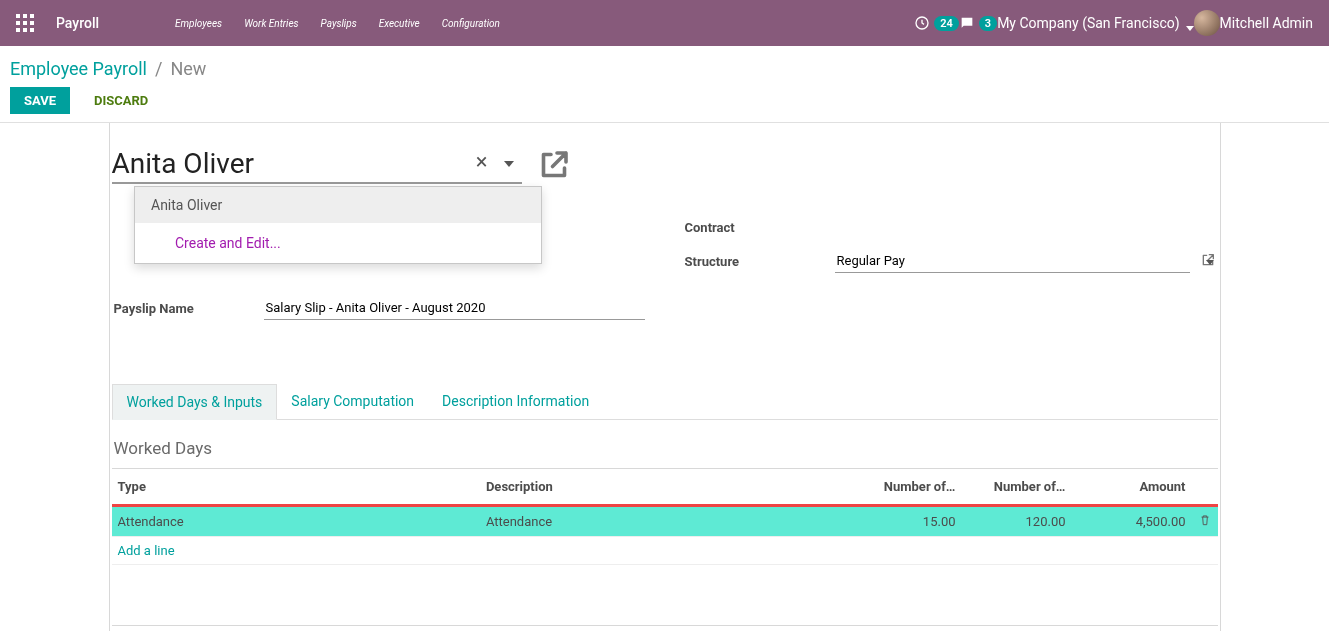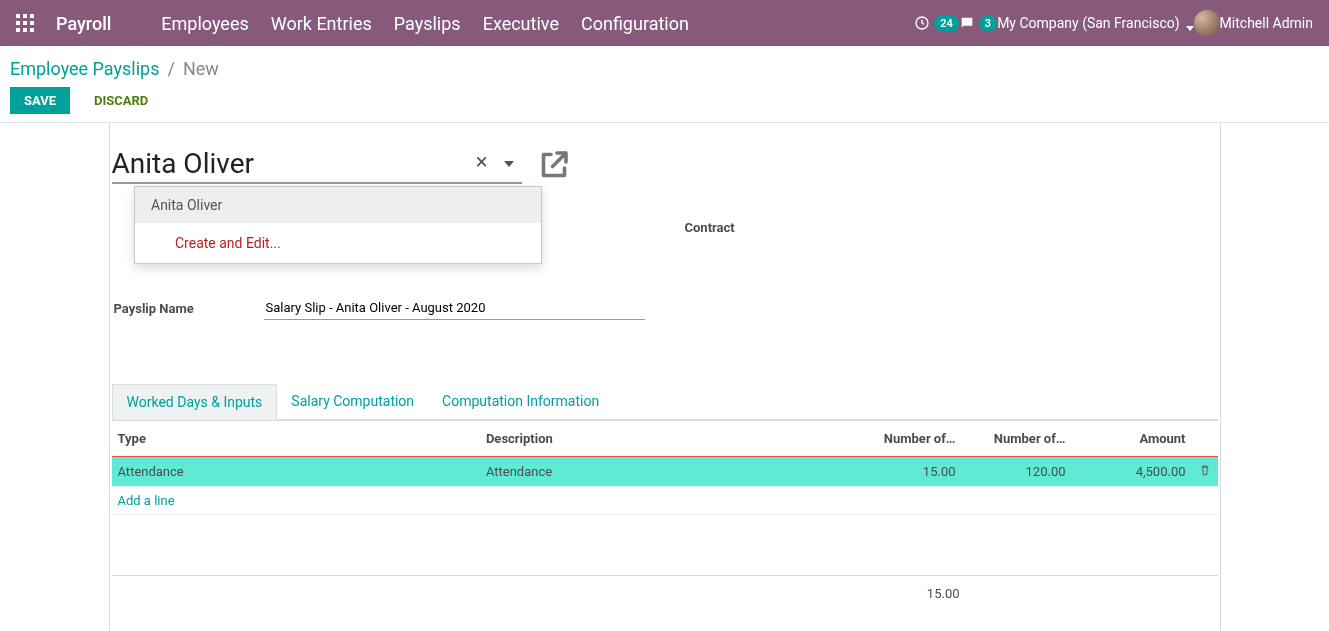--- a/index.html
+++ b/index.html
@@ -2,22 +2,22 @@
 <html><head>
 <meta charset="utf-8">
 <style>
 * { box-sizing: border-box; margin: 0; padding: 0; font-family: -apple-system, BlinkMacSystemFont, "Segoe UI", Roboto, "Helvetica Neue", Arial, sans-serif; }
 body { background: #fff; width: 1329px; height: 631px; overflow: hidden; font-size: 13px; color: #4c4c4c; }
 
 
 .topbar { background: #875a7b; height: 46px; display: flex; align-items: center; color: #fff; padding: 0 16px; }
 .apps-icon { width: 18px; height: 18px; margin-right: 22px; }
 .apps-icon svg { display:block; }
-.brand { font-size: 18px; font-weight: 500; margin-right: 50px; }
-.nav-menu { display: flex; gap: 22px; font-size: 18px; flex: 1; }
+.brand { font-size: 14px; font-weight: 500; margin-right: 76px; }
+.nav-menu { display: flex; gap: 22px; font-size: 10px; flex: 1; font-style: italic; }
 .nav-item { cursor: pointer; }
 .right-section { display: flex; align-items: center; }
 .badge-group { display: flex; align-items: center; gap: 4px; position: relative; }
 .badge { background: #00a09d; color: #fff; font-size: 11px; padding: 1px 6px; border-radius: 8px; font-weight: 600; }
 .company { font-size: 14px; display: flex; align-items: flex-end; gap: 6px; }
 .avatar { width: 26px; height: 26px; border-radius: 50%; background: radial-gradient(circle at 30% 30%, #d6b79e, #6b5040); }
 .user-name { font-size: 14px; }
 
 
 .breadcrumb-bar { padding: 12px 16px 0 10px; }
@@ -43,42 +43,42 @@
 .emp-input { font-size: 28px; border: none; border-bottom: 2px solid #999; width: 100%; padding: 2px 60px 2px 0; outline: none; color: #222; }
 .emp-clear { position: absolute; right: 34px; top: 6px; cursor: pointer; }
 .emp-caret { position: absolute; right: 8px; top: 10px; cursor: pointer; }
 .ext-link-big { cursor: pointer; }
 .ext-link-big svg { display:block; }
 
 
 .dropdown { position: absolute; top: 186px; left: 134px; width: 408px; background: #fff; border: 1px solid #c7c7c7; box-shadow: 0 4px 10px rgba(0,0,0,.15); z-index: 50; }
 .dd-item { padding: 10px 16px; font-size: 14px; color: #555; cursor: pointer; }
 .dd-item.highlight { background: #eeeeee; }
-.dd-item.create { color: #b91c1c; padding: 12px 40px; }
+.dd-item.create { color: #a21caf; padding: 12px 40px; }
 
 
 .fields-grid { display: flex; gap: 40px; margin-top: 36px; padding: 0 2px; }
 .col { flex: 1; }
 .field-row { display: flex; align-items: center; margin-bottom: 14px; }
 .field-row .fl { width: 150px; font-weight: 700; color: #4c4c4c; }
 .underline-input { flex: 1; border: none; border-bottom: 1px solid #999; padding: 4px 22px 4px 2px; font-size: 13px; position: relative; }
 .rel-wrap { position: relative; flex: 1; display: flex; align-items: center; gap: 10px; }
 .caret { position: absolute; right: 2px; top: 4px; pointer-events: none; }
 .ext-icon { cursor: pointer; }
 
 
 .tabs { display: flex; margin-top: 18px; border-bottom: 1px solid #ddd; }
 .tab { padding: 9px 14px; font-size: 14px; color: #00a09d; cursor: pointer; margin-top: 32px; }
 .tab.active { background: #eef2f2; border: 1px solid #ddd; border-bottom: 1px solid #eef2f2; margin-bottom: -1px; color: #00a09d; }
 
 .section-title { font-size: 17px; color: #6a6a6a; margin: 18px 0 10px 2px; }
 
 
 table.wd { width: 100%; border-collapse: collapse; }
-table.wd th { text-align: left; font-size: 13px; font-weight: 700; color: #4c4c4c; padding: 10px 6px; border-bottom: 1px solid #ef4444; border-top: 1px solid #d8d8d8; }
+table.wd th { text-align: left; font-size: 13px; font-weight: 700; color: #4c4c4c; padding: 10px 6px; border-bottom: 3px solid #ef4444; border-top: 1px solid #d8d8d8; }
 table.wd th.r, table.wd td.r { text-align: right; }
 table.wd td { padding: 6px 6px; font-size: 13px; border-bottom: 1px solid #eee; }
 tr.data-row { background: #5eead4; }
 .add-line { color: #00a09d; cursor: pointer; }
 .trash { cursor: pointer; }
 .col-trash { width: 26px; }
 
 .totals { border-top: 1px solid #d8d8d8; margin-top: 60px; padding: 10px 6px; display: flex; }
 .totals .sp1 { width: 752px; }
 .totals .v { width: 90px; text-align: right; font-size: 13px; }
@@ -138,21 +138,21 @@
       <span>My Company (San Francisco)</span>
       <span class="caret-down white small"></span>
     </span>
     <span class="avatar"></span>
     <span class="user-name">Mitchell Admin</span>
   </div>
 </div>
 
 <div class="breadcrumb-bar">
   <div class="breadcrumb">
-    <span class="link">Employee Payslips</span>
+    <span class="link">Employee Payroll</span>
     <span class="sep">/</span>
     <span class="current">New</span>
   </div>
   <div class="action-row">
     <button class="btn-save">SAVE</button>
     <button class="btn-discard">DISCARD</button>
   </div>
 </div>
 <div class="divider-h"></div>
 
@@ -193,29 +193,42 @@
             <span class="fl">Payslip Name</span>
             <div class="rel-wrap">
               <input class="underline-input" value="Salary Slip - Anita Oliver - August 2020" style="">
             </div>
           </div>
         </div>
         <div class="col">
           <div class="field-row">
             <span class="fl">Contract</span>
           </div>
+          <div class="field-row">
+            <span class="fl">Structure</span>
+            <div class="rel-wrap">
+              <input class="underline-input" value="Regular Pay" style="">
+              <span class="caret"><span class="caret-down small"></span></span>
+              <span class="ext-icon">
+                <svg width="16" height="16" viewBox="0 0 24 24">
+                    <path d="M14 4h6v6M20 4l-9 9M19 14v5H5V5h5" fill="none" stroke="#777" stroke-width="2" stroke-linecap="round" stroke-linejoin="round"></path>
+                  </svg>
+              </span>
+            </div>
+          </div>
         </div>
       </div>
 
       <div class="tabs">
         <div class="tab active">Worked Days &amp; Inputs</div>
         <div class="tab">Salary Computation</div>
-        <div class="tab">Computation Information</div>
-      </div>
-
+        <div class="tab">Description Information</div>
+      </div>
+
+      <div class="section-title">Worked Days</div>
 
       <table class="wd">
         <thead>
           <tr>
             <th>Type</th>
             <th>Description</th>
             <th class="r" style="width:110px;">Number of…</th>
             <th class="r" style="width:110px;">Number of…</th>
             <th class="r" style="width:120px;">Amount</th>
             <th class="col-trash"></th>

